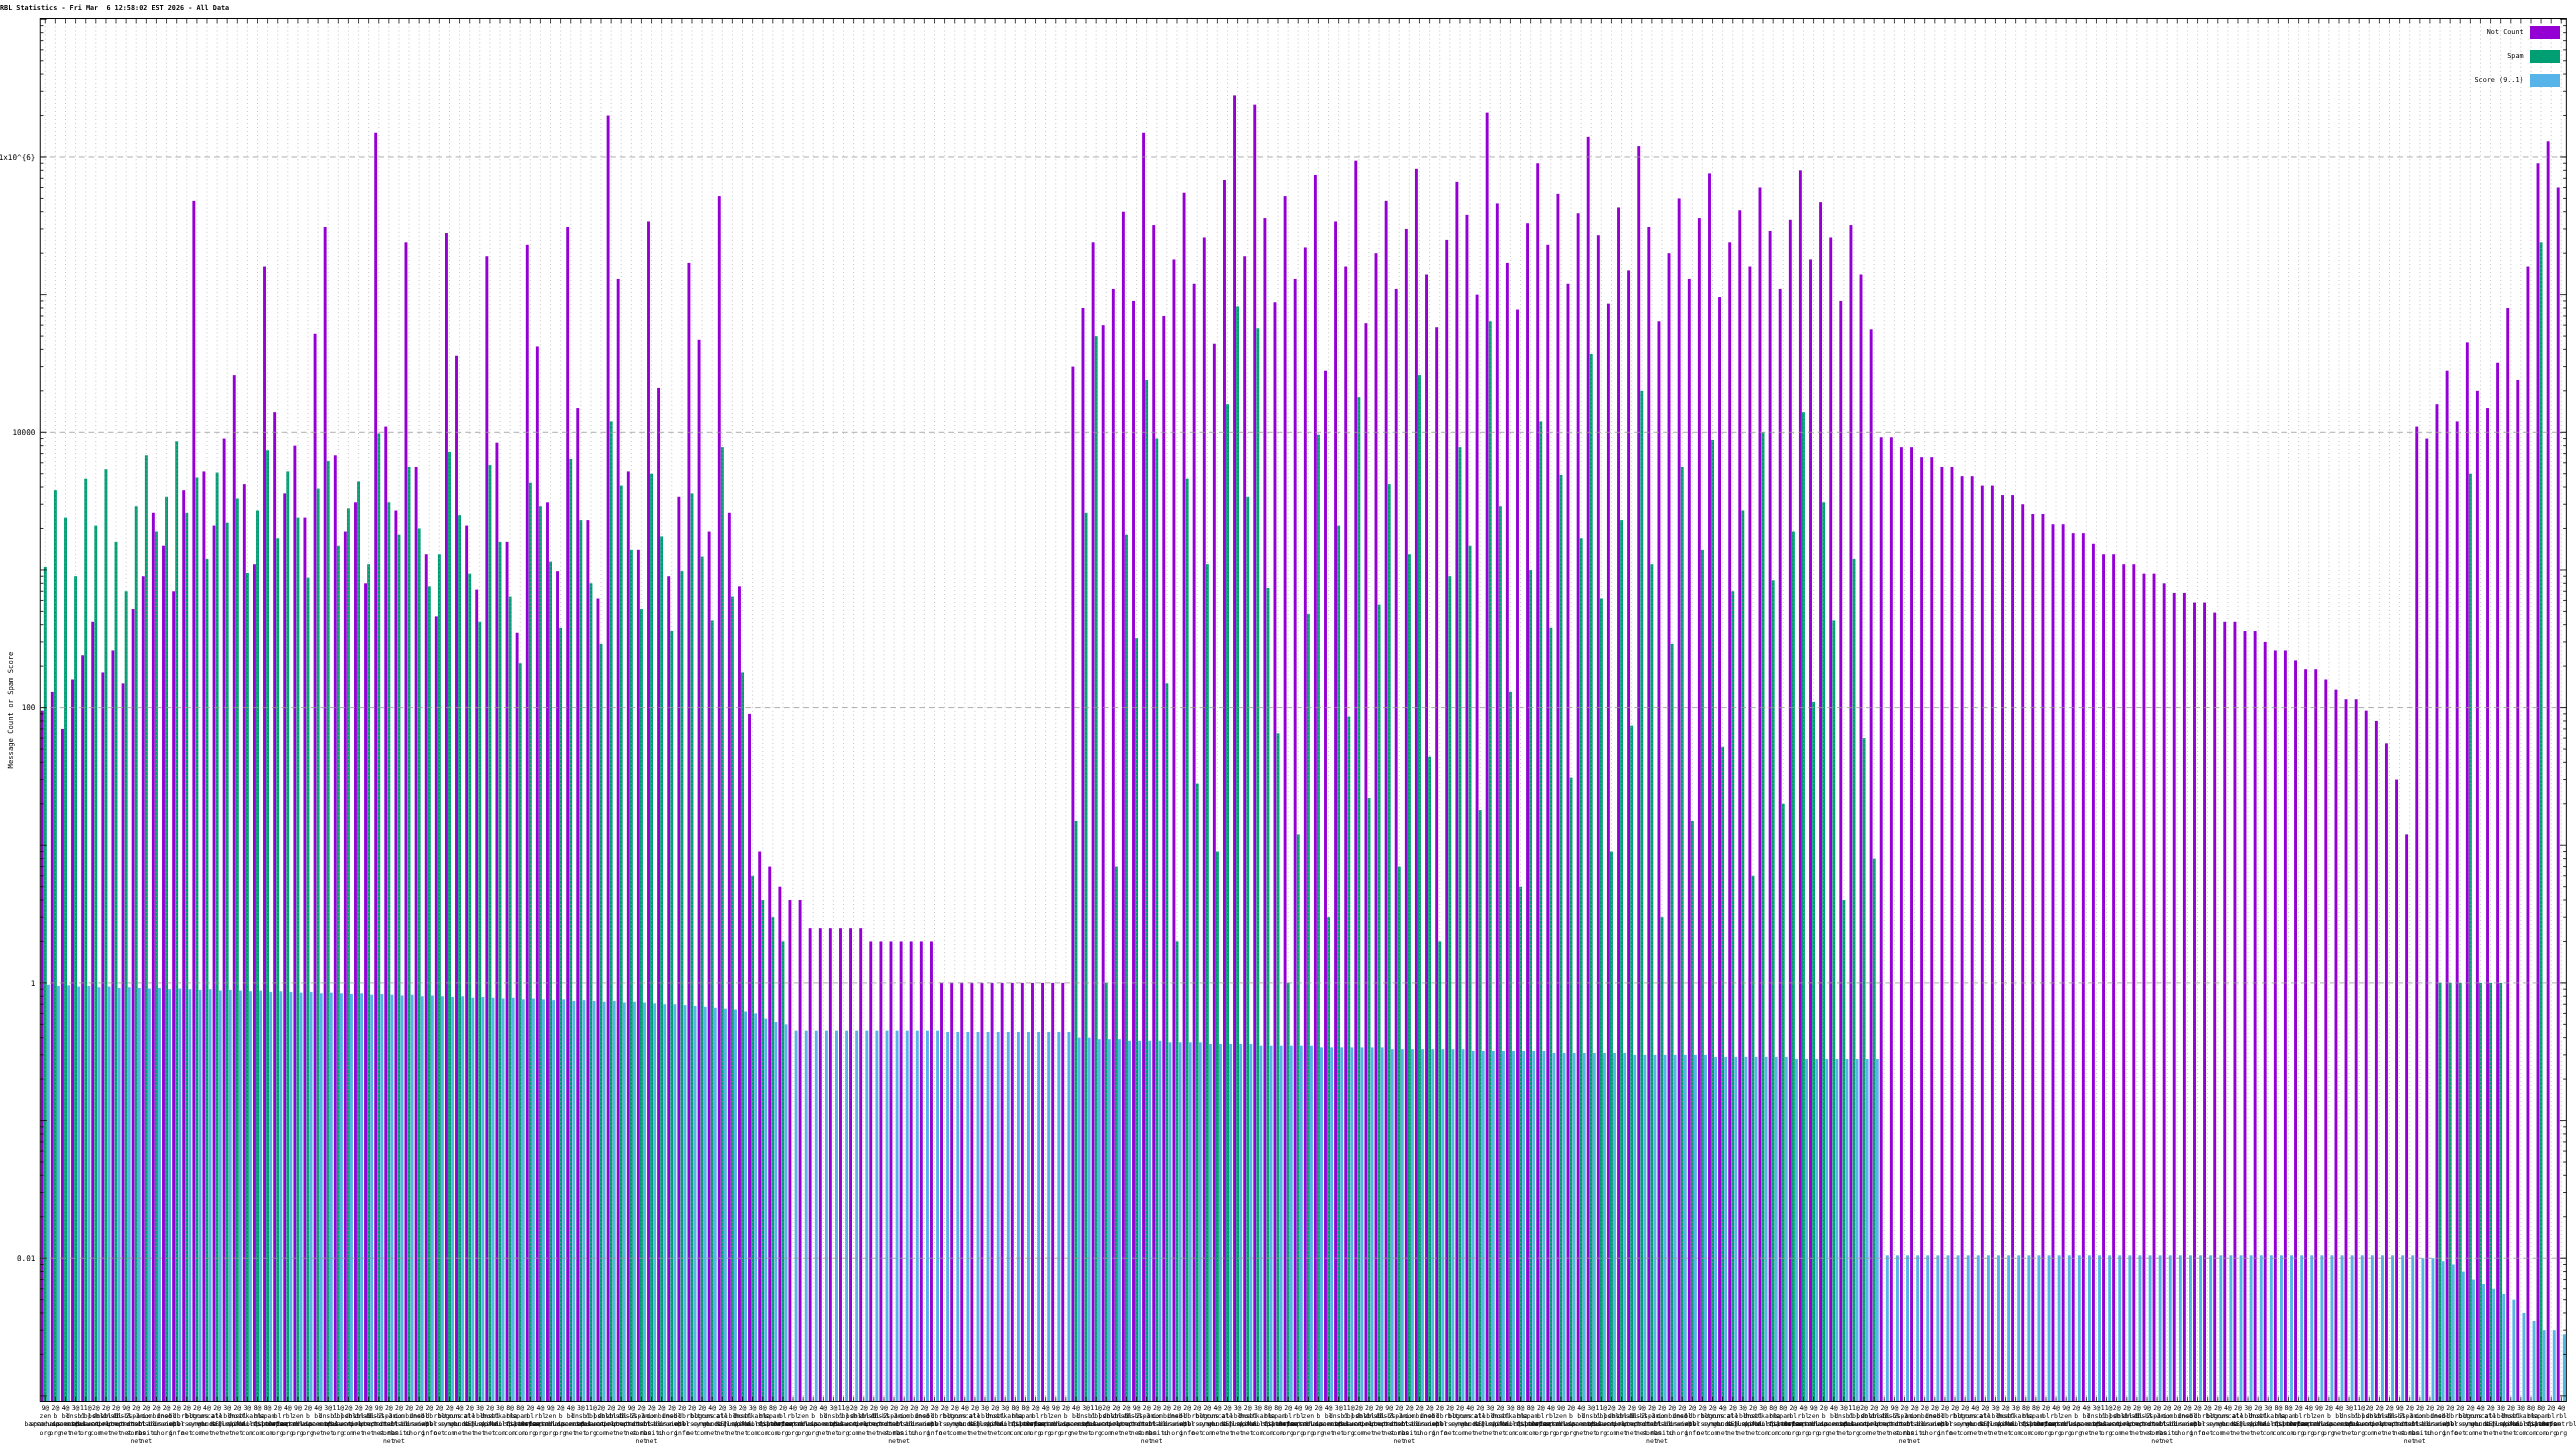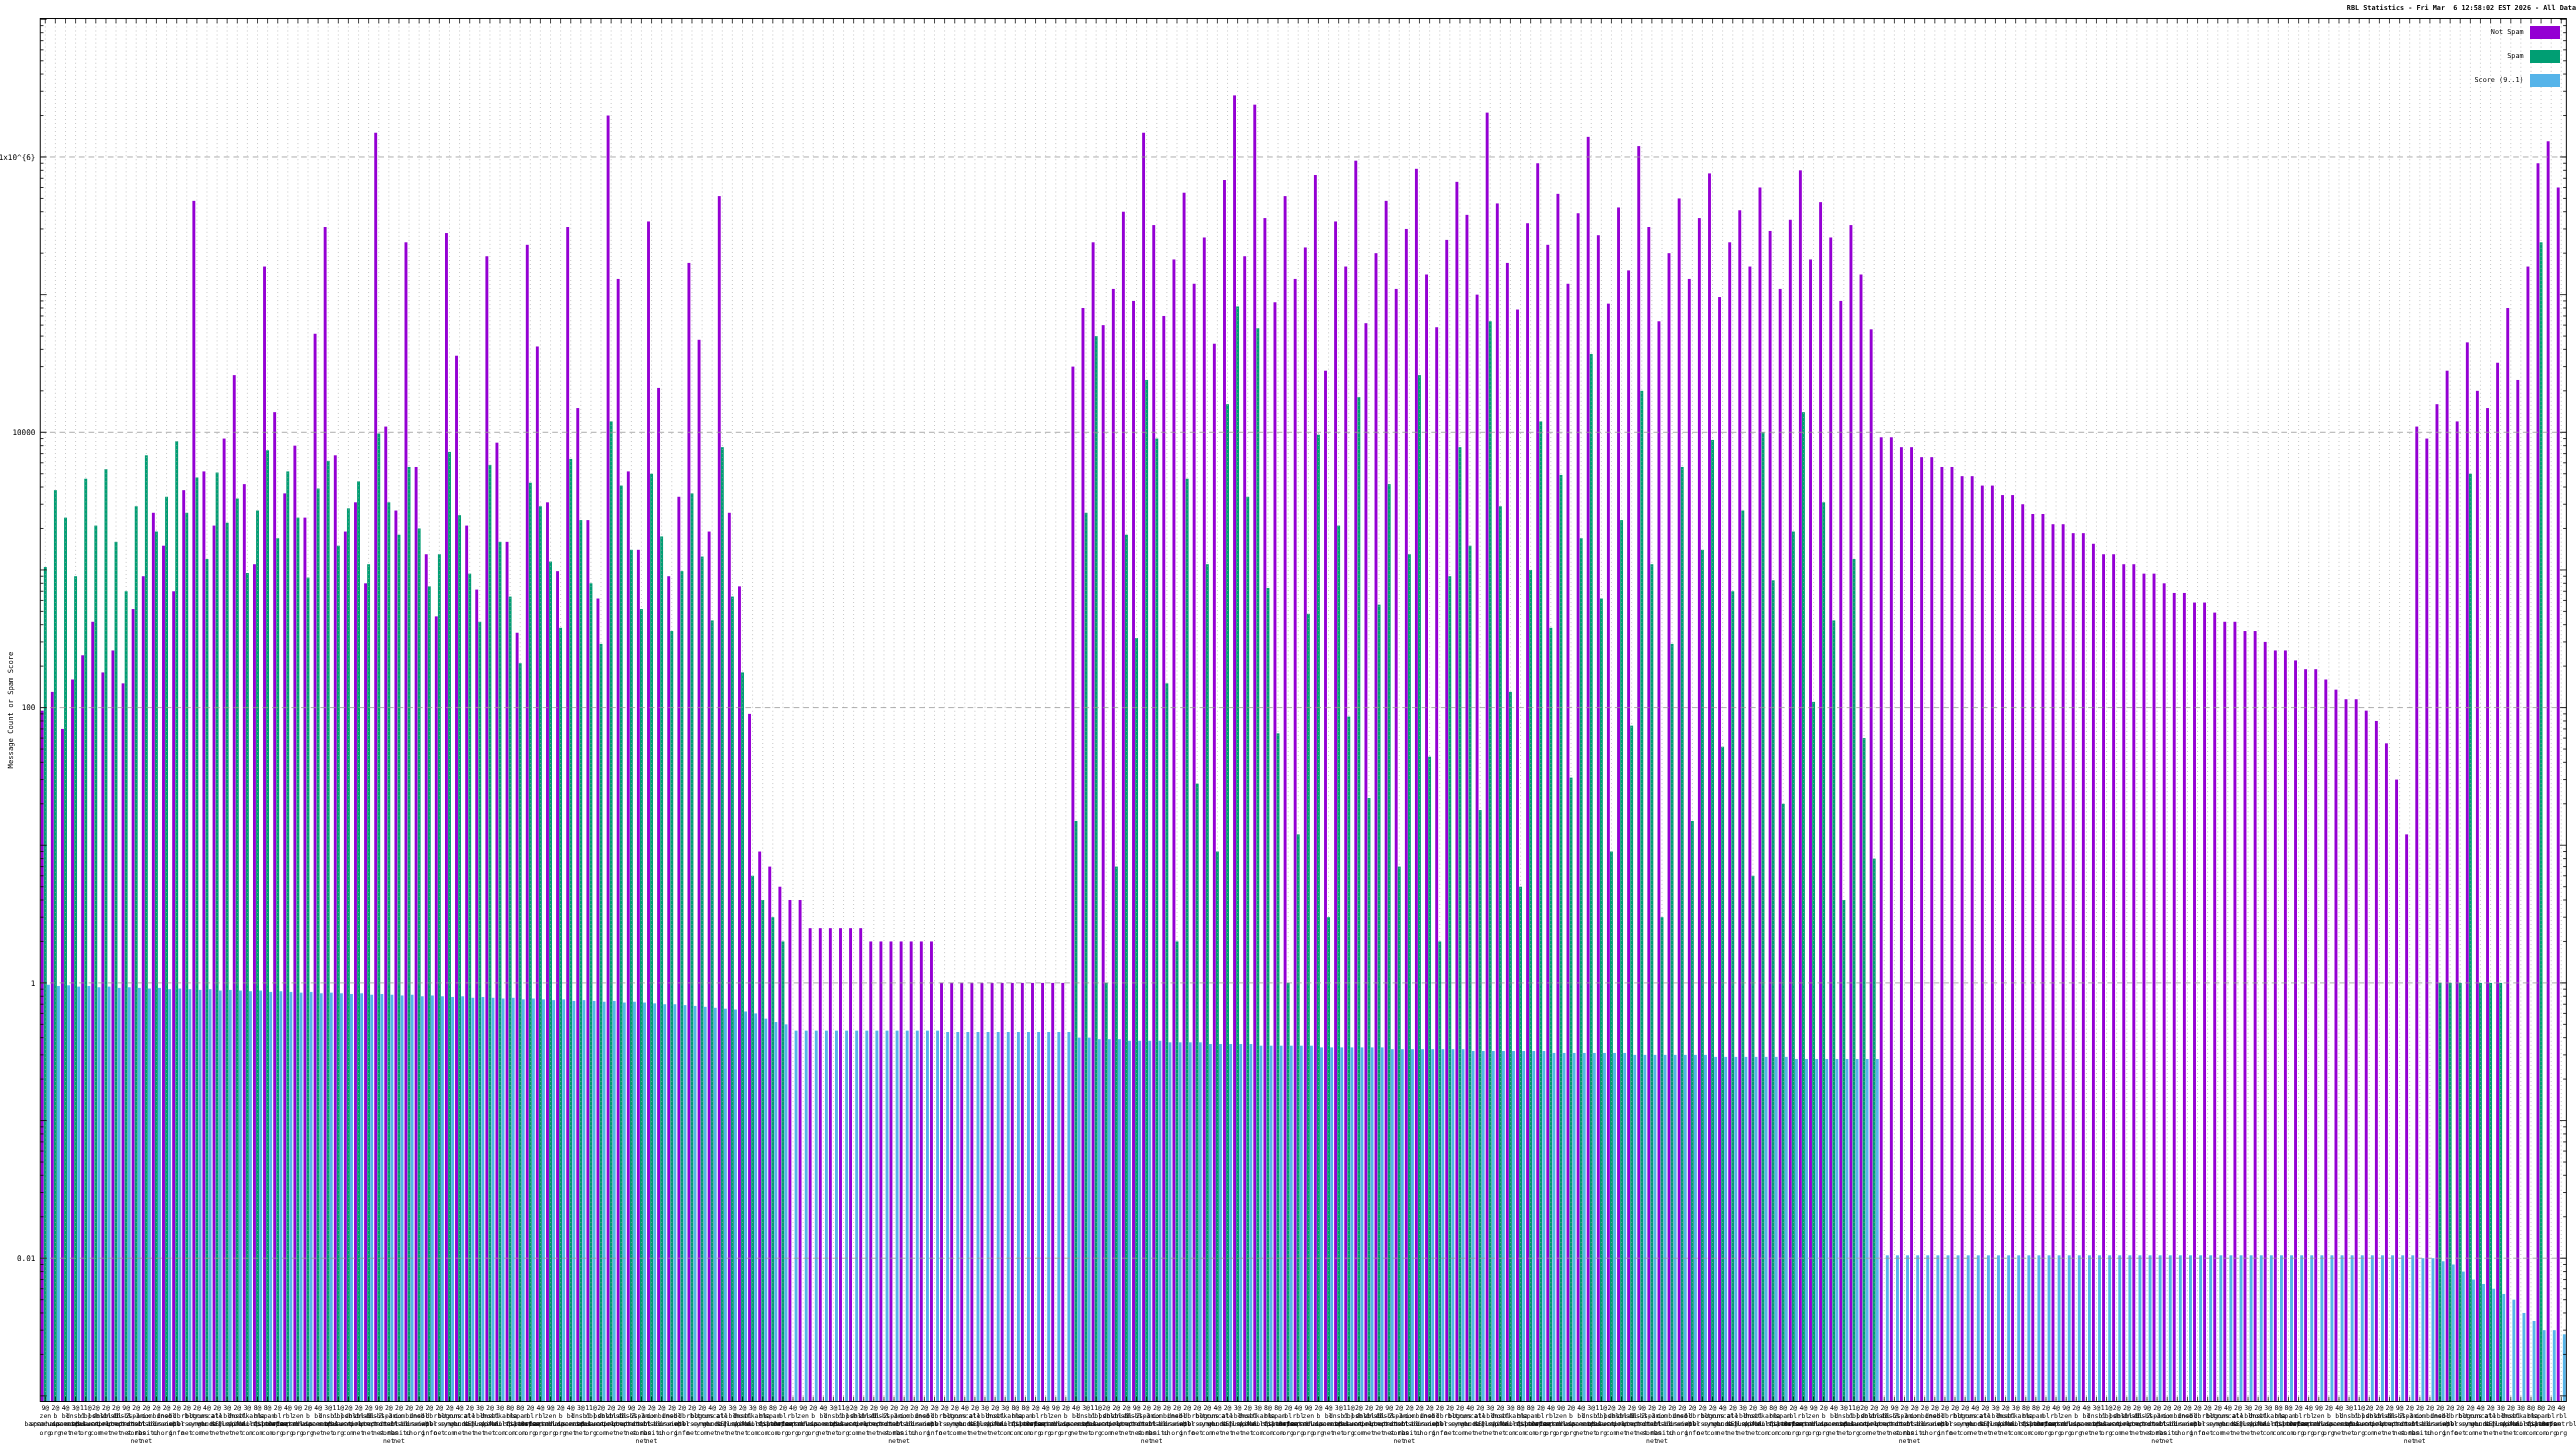--- a/index.html
+++ b/index.html
@@ -1,19 +1,19 @@
 <!DOCTYPE html>
 <html style="font-size:13px"><head>
 <meta charset="utf-8">
 <style>
   html,body{margin:0;padding:0;background:#ffffff;width:2576px;height:1449px;overflow:hidden;}
   body{font-family:"DejaVu Sans Mono","Liberation Mono",monospace;color:#000;}
   #stage{position:relative;width:2576px;height:1449px;}
   #plot{position:absolute;left:0;top:0;}
-  .title{position:absolute;left:0;top:4px;width:2576px;text-align:right;font-size:6.8px;font-weight:700;white-space:pre;}
+  .title{position:absolute;left:0;top:4px;width:2576px;text-align:left;font-size:6.8px;font-weight:700;white-space:pre;}
   .ylabel{position:absolute;left:9.7px;top:710px;transform:translate(-50%,-50%) rotate(-90deg);white-space:nowrap;font-size:7.2px;}
   .legend{position:absolute;left:2318px;top:20px;width:242px;}
   .legend-row{display:flex;align-items:center;justify-content:flex-end;height:24px;}
   .legend-label{font-size:6.8px;margin-right:6.4px;white-space:pre;}
   .legend-swatch{width:30px;height:13px;flex:0 0 30px;}
 </style>
 </head>
 <body>
 
 <div id="stage">
@@ -2659,21 +2659,21 @@
         <text x="3181.7" y="1782" text-anchor="middle">org</text>
       </g>
     </svg>
 
   <div class="title">RBL Statistics - Fri Mar  6 12:58:02 EST 2026 - All Data</div>
 
   <div class="ylabel">Message Count or Spam Score</div>
 
   <div class="legend">
     <div class="legend-row">
-      <span class="legend-label">Not Spam</span>
+      <span class="legend-label">Not Count</span>
       <span class="legend-swatch" style="background: rgb(148, 0, 211);"></span>
     </div>
     <div class="legend-row">
       <span class="legend-label">Spam</span>
       <span class="legend-swatch" style="background: rgb(0, 158, 115);"></span>
     </div>
     <div class="legend-row">
       <span class="legend-label">Score (9..1)</span>
       <span class="legend-swatch" style="background: rgb(86, 180, 233);"></span>
     </div>

